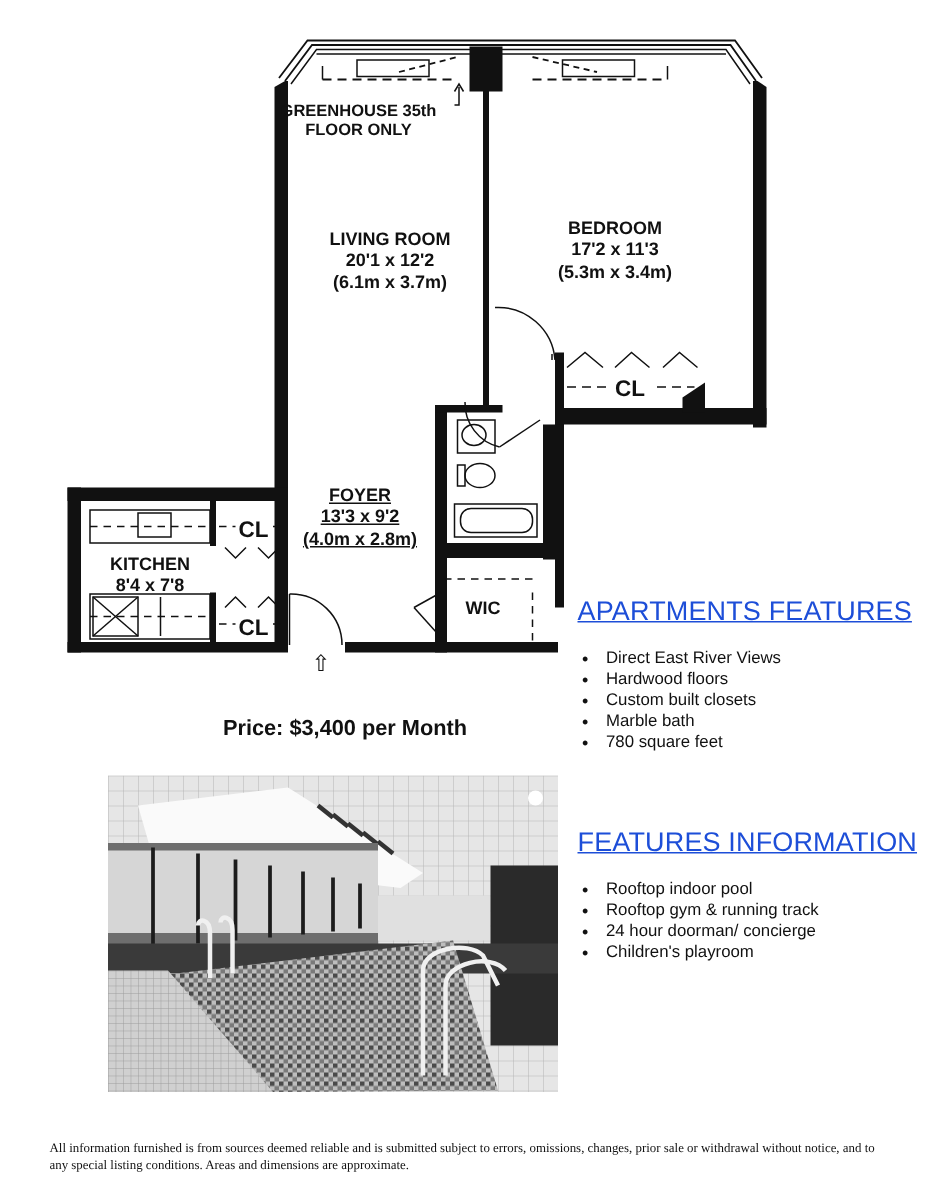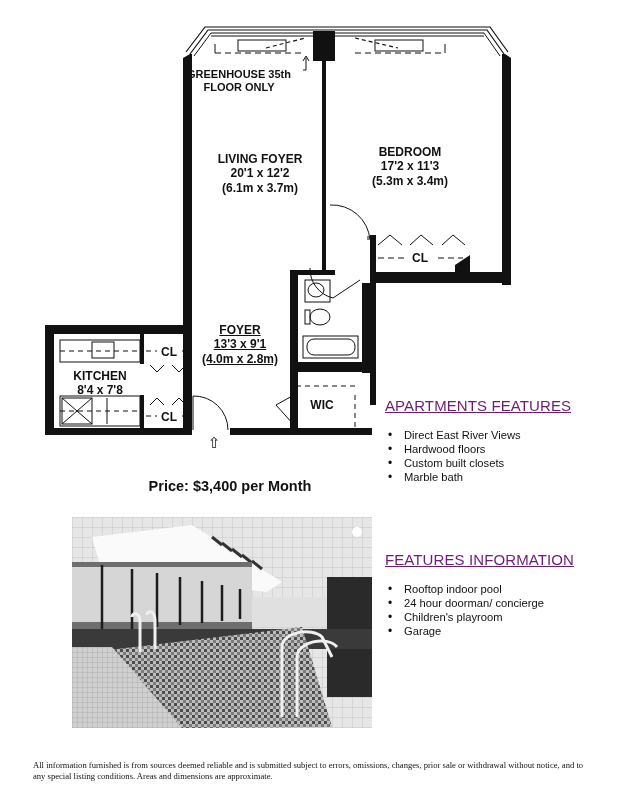--- a/index.html
+++ b/index.html
@@ -1,23 +1,23 @@
 <!DOCTYPE html>
 <html><head>
   <meta charset="utf-8">
   <style>
     html, body { margin: 0; padding: 0; background: #ffffff; }
     body { width: 618px; height: 800px; position: relative; overflow: hidden; font-family: "Liberation Sans", sans-serif; color: #111; }
     .abs { position: absolute; }
     .lbl { position: absolute; font-family: "Liberation Sans", sans-serif; font-weight: bold; color: #111; text-align: center; line-height: 1.2; }
     .room-name { font-size: 12px; }
     .room-dim { font-size: 12px; }
-    .cl { font-size: 12px; font-weight: bold; }
+    .cl { font-size: 15px; font-weight: bold; }
     .section { position: absolute; left: 385px; font-family: "Liberation Sans", sans-serif; }
-    .section h3 { margin: 0 0 14px 0; font-size: 15px; font-weight: normal; text-decoration: underline; letter-spacing: 0.1px; color: #701a75; }
+    .section h3 { margin: 0 0 14px 0; font-size: 18px; font-weight: normal; text-decoration: underline; letter-spacing: 0.1px; color: #1d4ed8; }
     .section ul { margin: 0; padding: 0; list-style: none; }
     .section li { font-size: 11.2px; line-height: 14px; position: relative; padding-left: 19px; color: #111; }
     .section li::before { content: "\2022"; position: absolute; left: 3px; top: 0; font-size: 12px; }
     .price { position: absolute; left: 130px; top: 478px; width: 200px; text-align: center; font-weight: bold; font-size: 14.5px; }
     .disclaimer { position: absolute; left: 33px; top: 760px; width: 560px; font-family: "Liberation Serif", serif; font-size: 8.6px; line-height: 10.5px; color: #111; }
     .photo { position: absolute; left: 72px; top: 517px; width: 300px; height: 211px; overflow: hidden; background: #d8d8d8; }
   </style>
 </head>
 <body>
 
@@ -116,34 +116,34 @@
     <polyline points="172,405 179,398 186,405"></polyline>
   </g>
 </svg>
 
 <div class="lbl" style="left:180px;top:68px;width:118px;font-size:11px;">
   <div>GREENHOUSE 35th</div>
   <div>FLOOR ONLY</div>
 </div>
 
 <div class="lbl" style="left:200px;top:152px;width:120px;">
-  <div class="room-name">LIVING FOYER</div>
+  <div class="room-name">LIVING ROOM</div>
   <div class="room-dim">20'1 x 12'2</div>
   <div class="room-dim">(6.1m x 3.7m)</div>
 </div>
 
 <div class="lbl" style="left:350px;top:145px;width:120px;">
   <div class="room-name">BEDROOM</div>
   <div class="room-dim">17'2 x 11'3</div>
   <div class="room-dim">(5.3m x 3.4m)</div>
 </div>
 
 <div class="lbl" style="left:180px;top:323px;width:120px;text-decoration:underline;">
   <div class="room-name">FOYER</div>
-  <div class="room-dim">13'3 x 9'1</div>
+  <div class="room-dim">13'3 x 9'2</div>
   <div class="room-dim">(4.0m x 2.8m)</div>
 </div>
 
 <div class="lbl" style="left:60px;top:369px;width:80px;">
   <div class="room-name">KITCHEN</div>
   <div class="room-dim">8'4 x 7'8</div>
 </div>
 
 <div class="lbl room-name" style="left:302px;top:398px;width:40px;">WIC</div>
 
@@ -155,20 +155,21 @@
 
 <div class="price">Price: $3,400 per  Month</div>
 
 <div class="section" style="top:397px;">
   <h3>APARTMENTS FEATURES</h3>
   <ul>
     <li>Direct East River Views</li>
     <li>Hardwood floors</li>
     <li>Custom built closets</li>
     <li>Marble bath</li>
+    <li>780 square feet</li>
   </ul>
 </div>
 
 <div class="photo">
   <svg width="300" height="211" viewBox="0 0 300 211">
     <defs>
       <pattern id="tiles" width="6" height="6" patternUnits="userSpaceOnUse">
         <rect width="6" height="6" fill="#bdbdbd"></rect>
         <rect width="3" height="3" fill="#4a4a4a"></rect>
         <rect x="3" y="3" width="3" height="3" fill="#7a7a7a"></rect>
@@ -214,19 +215,19 @@
       <path d="M225,200 L225,140 C225,125 255,118 265,130"></path>
     </g>
     <circle cx="285" cy="15" r="5" fill="#fff"></circle>
   </svg>
 </div>
 
 <div class="section" style="top:551px;">
   <h3>FEATURES INFORMATION</h3>
   <ul>
     <li>Rooftop indoor pool</li>
+    <li>Rooftop gym &amp; running track</li>
     <li>24 hour doorman/ concierge</li>
     <li>Children's playroom</li>
-    <li>Garage</li>
   </ul>
 </div>
 
 <div class="disclaimer">All information furnished is from sources deemed reliable and is submitted subject to errors, omissions, changes, prior sale or withdrawal without notice, and to any special listing conditions. Areas and dimensions are approximate.</div>
 
 </body></html>

